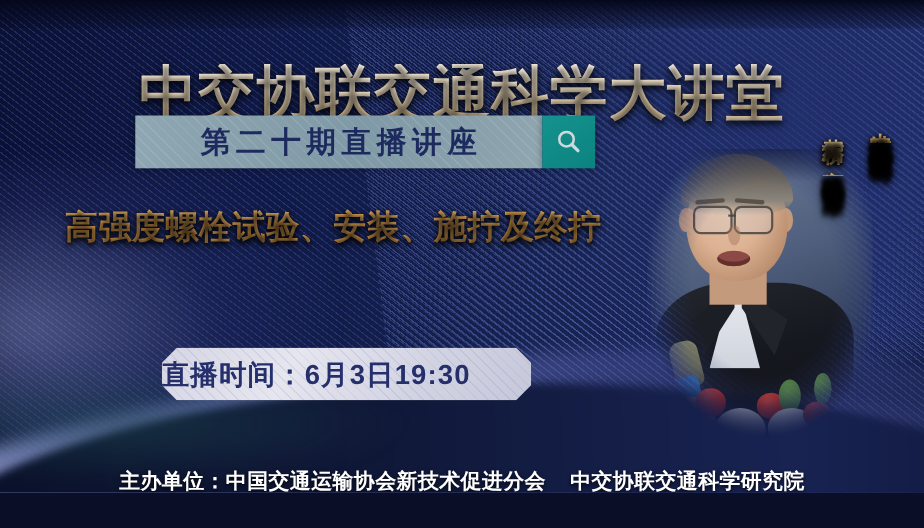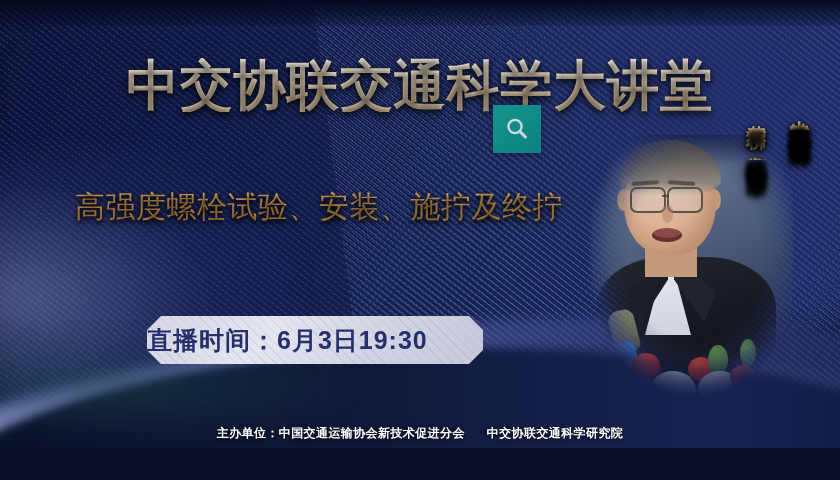--- a/index.html
+++ b/index.html
@@ -277,25 +277,25 @@
     display: flex;
     align-items: center;
     justify-content: center;
     box-shadow: 0 1px 6px rgba(0,0,0,.35);
   }
   .search-box svg { display: block; }
 
   
   .topic {
     position: absolute;
-    left: 24px; top: 186px;
+    left: 8px; top: 186px;
     width: 590px;
     text-align: center;
     font-size: 30px;
-    font-weight: 400;
+    font-weight: 700;
     line-height: 1.37;
     color: #d0994a;
     letter-spacing: .5px;
     text-shadow: 0 2px 4px rgba(0,0,0,.75);
     background: linear-gradient(180deg, #e2b063 0%, #d49a4a 50%, #c48a3c 100%);
     -webkit-background-clip: text;
     background-clip: text;
     -webkit-text-fill-color: transparent;
     filter: drop-shadow(0 2px 3px rgba(0,0,0,.7));
   }
@@ -341,21 +341,21 @@
     white-space: nowrap;
   }
   .v-company { left: 786px; top: 104px; font-size: 21px; }
   .v-speaker { left: 744px; top: 110px; font-size: 20px; }
 
   
   .footer {
     position: absolute;
     left: 0; right: 0; top: 425px;
     text-align: center;
-    font-size: 12px;
+    font-size: 19px;
     font-weight: 700;
     color: #ffffff;
     letter-spacing: .4px;
     text-shadow: 0 1px 4px rgba(0,0,0,.8);
   }
   .footer .gap { display: inline-block; width: 22px; }
 </style>
 </head>
 <body>
 
@@ -408,20 +408,23 @@
       <div class="fl fl-r" style="left:142px; top:34px; width:26px; height:24px;"></div>
       <div class="fl fl-g" style="left:152px; top:8px;  width:16px; height:28px;"></div>
       <div class="fl fl-w" style="left:0px;   top:52px; width:30px; height:26px;"></div>
       <div class="fl fl-r" style="left:26px;  top:50px; width:20px; height:18px;"></div>
     </div>
     <div class="p-fade-bottom"></div>
   </div>
 
   <h1 class="main-title">中交协联交通科学大讲堂</h1>
 
+  <div class="subtitle-bar">
+    <span class="subtitle-text">第二十期直播讲座</span>
+  </div>
   <div class="search-box">
     <svg width="26" height="26" viewBox="0 0 26 26">
       <circle cx="11" cy="10.5" r="6.6" fill="none" stroke="#cfd8dc" stroke-width="2.3"></circle>
       <line x1="15.8" y1="15.4" x2="21.4" y2="21" stroke="#cfd8dc" stroke-width="3" stroke-linecap="round"></line>
     </svg>
   </div>
 
   <div class="topic">
     <span class="topic-line">高强度螺栓试验、安装、施拧及终拧</span>
   </div>

